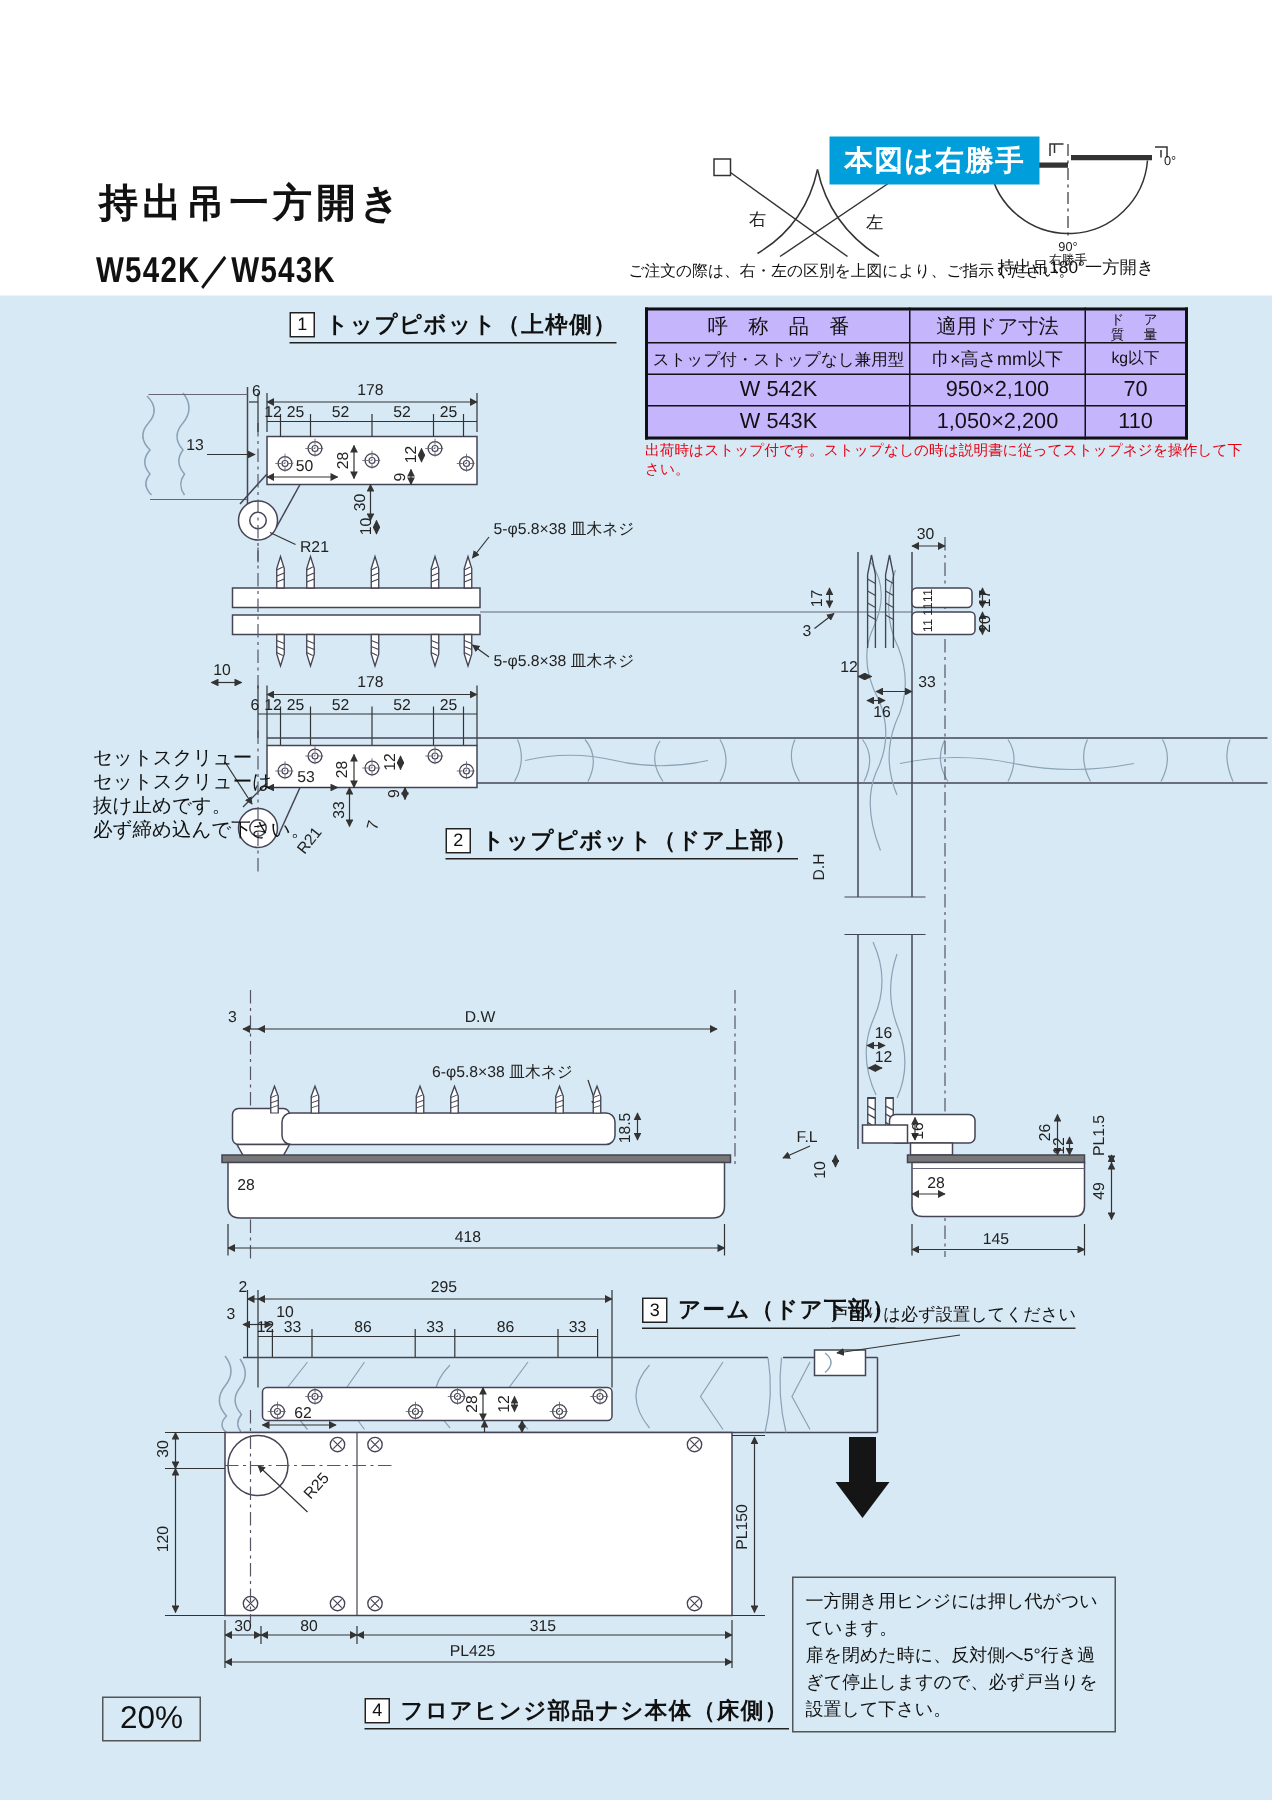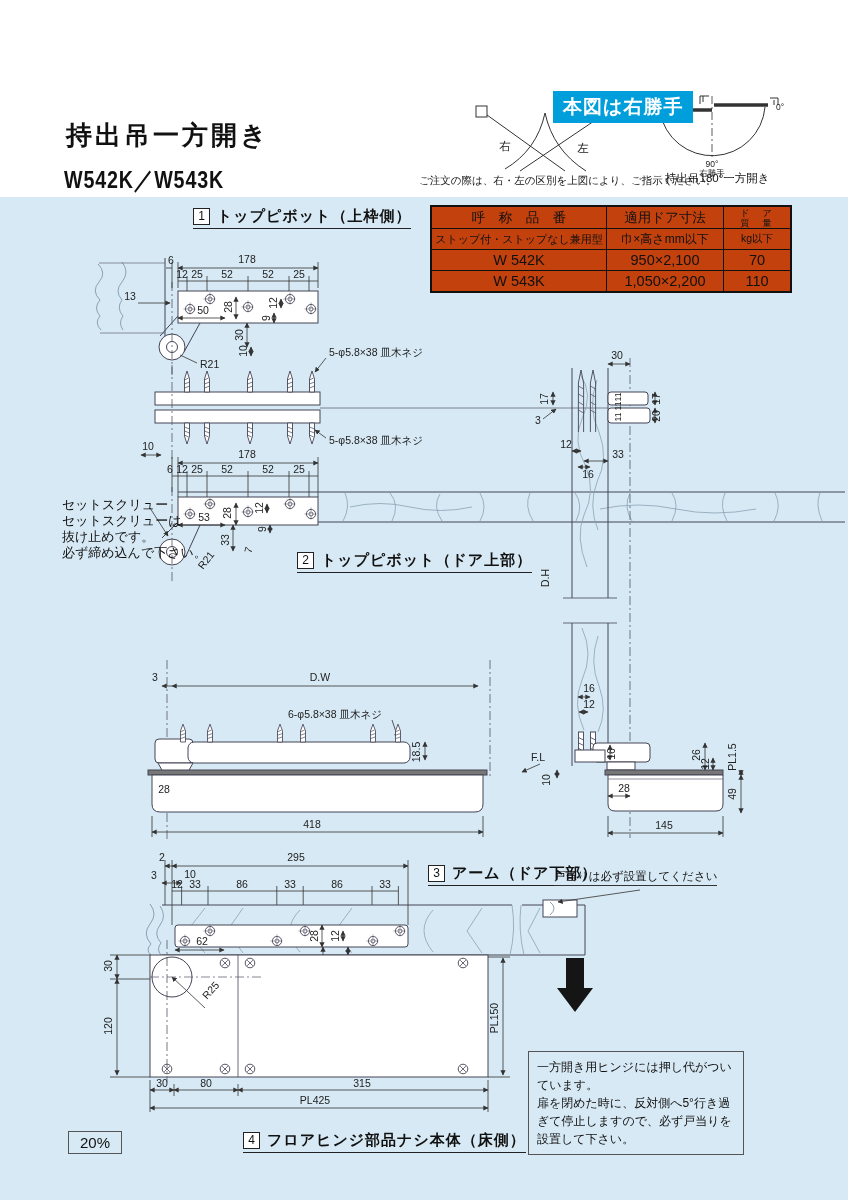--- a/index.html
+++ b/index.html
@@ -11,42 +11,42 @@
   .ds{font-size:8.5px;}
   .lbl{font-size:11.5px;}
   
   .title{left:66px;top:118px;font-size:26px;font-weight:700;letter-spacing:3px;}
   .model{left:64px;top:164px;font-size:24px;font-weight:700;transform:scaleX(.82);transform-origin:left top;letter-spacing:1px;}
   .badge{left:553px;top:71px;background:#009fdb;color:#fff;font-size:19px;font-weight:600;
          padding:3px 10px;letter-spacing:1px;margin-top:20px;}
   .ordernote{left:419px;top:174px;font-size:10.5px;}
   .swingnote{left:665px;top:171px;font-size:11.5px;}
   
-  .spec{left:430px;top:205px;border-collapse:collapse;background:#c2410c;}
+  .spec{left:430px;top:205px;border-collapse:collapse;background:#c4b5fd;}
   .spec td{border:1px solid #111;text-align:center;vertical-align:middle;padding:0 3px;}
   .spec{border:2px solid #111;}
   .c1{width:168px;} .c2{width:110px;} .c3{width:60px;}
   .hrow td{height:21px;font-size:13.5px;}
   .srow td{height:20px;}
   .drow td{height:20px;font-size:14.5px;}
   .sub1{font-size:11px;} .sub2{font-size:12px;border-radius:10px;} .sub3{font-size:10.5px;}
   .dcol3{font-size:9px;line-height:10px;letter-spacing:2px;}
   .rednote{left:430px;top:294px;font-size:9.8px;color:#e60012;width:400px;}
   
   .sech{display:flex;align-items:center;gap:7px;border-bottom:1px solid #222;padding-bottom:2px;}
   .nbox{display:inline-block;border:1px solid #222;background:#fff;font-size:12px;line-height:14px;
         width:15px;height:15px;text-align:center;}
   .stitle{font-size:15px;letter-spacing:1px;font-weight:bold;}
   .s1h{left:193px;top:207px;} .s2h{left:297px;top:551px;} .s3h{left:428px;top:864px;} .s4h{left:243px;top:1131px;}
   
   .setscrew{left:62px;top:497px;font-size:13px;line-height:16px;}
   .doorstop{left:554px;top:869px;font-size:11.5px;border-bottom:1px solid #333;padding-bottom:1px;}
   .notebox{left:528px;top:1051px;width:198px;border:1px solid #555;padding:6px 8px;
            font-size:12px;line-height:18px;}
-  .scalebox{left:68px;top:1131px;border:1px solid #555;padding:2px 11px;font-size:15px;}
+  .scalebox{left:68px;top:1131px;border:1px solid #555;padding:2px 11px;font-size:21px;}
 </style>
 </head>
 <body>
 
 <div class="page">
 
 <svg class="abs" width="848" height="1200" viewBox="0 0 848 1200">
   <defs>
     <marker id="ar" viewBox="0 0 10 10" refX="9" refY="5" markerWidth="6.5" markerHeight="6.5" orient="auto-start-reverse">
       <path d="M0,0 L10,5 L0,10 z" fill="#333"></path>
@@ -497,20 +497,21 @@
     <td>950×2,100</td>
     <td>70</td>
   </tr>
   <tr class="drow">
     <td>W 543K</td>
     <td>1,050×2,200</td>
     <td>110</td>
   </tr>
 </tbody>
     </table>
+<div class="abs rednote">出荷時はストップ付です。ストップなしの時は説明書に従ってストップネジを操作して下さい。</div>
 
 <div class="abs sech s1h">
   <span class="nbox">1</span>
   <span class="stitle">トップピボット（上枠側）</span>
 </div>
 <div class="abs sech s2h">
   <span class="nbox">2</span>
   <span class="stitle">トップピボット（ドア上部）</span>
 </div>
 <div class="abs sech s3h">

